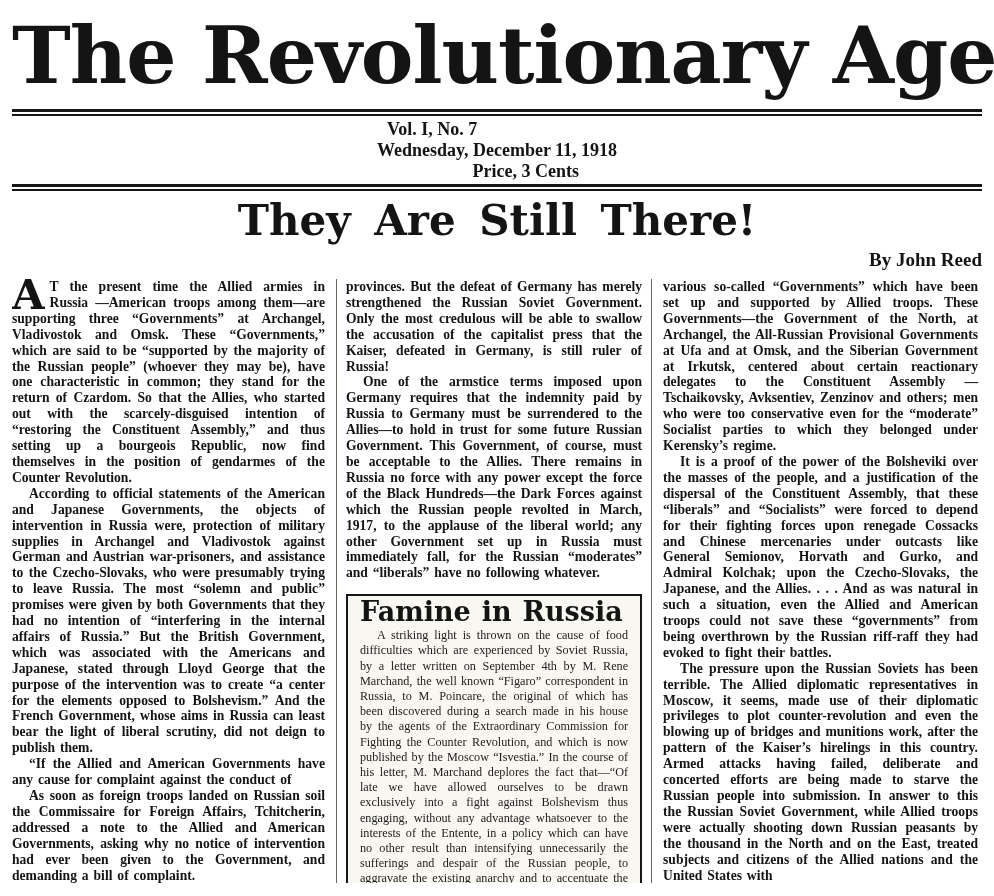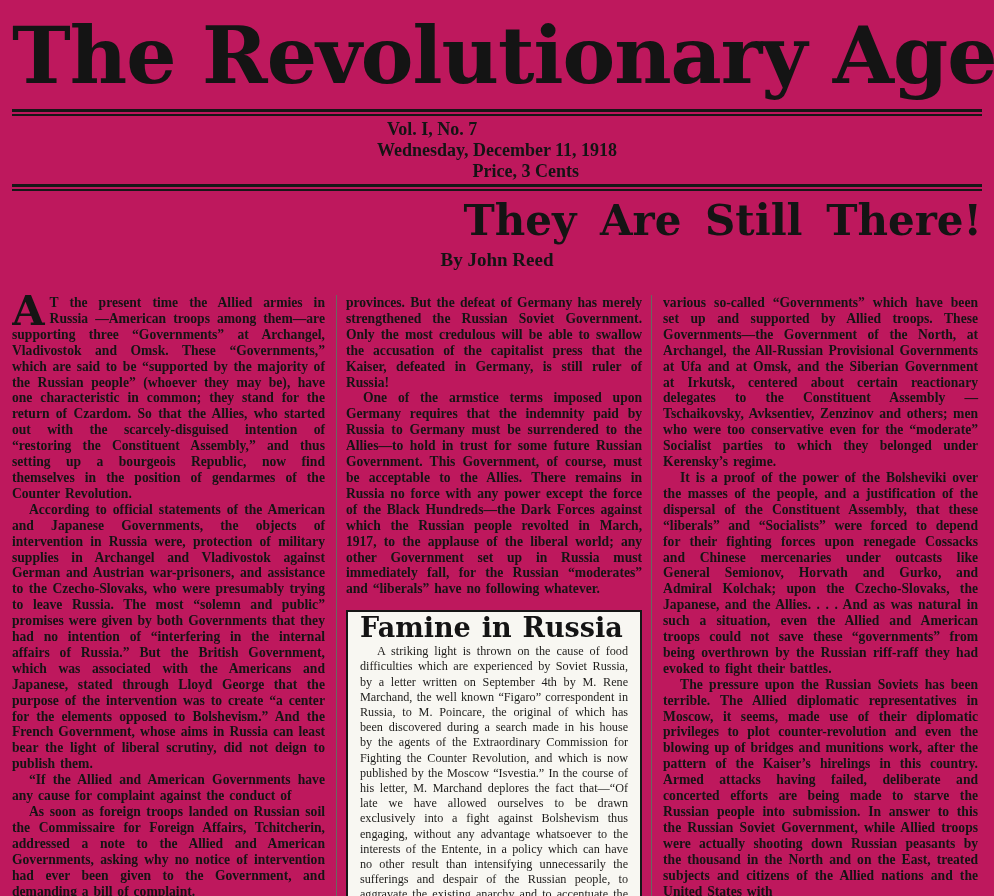--- a/index.html
+++ b/index.html
@@ -2,21 +2,21 @@
 <html><head>
 <meta charset="utf-8">
 <style>
   * { margin: 0; padding: 0; box-sizing: border-box; }
   html, body { background: #e9e7e0; }
   .page {
     position: relative;
     width: 994px;
     height: 896px;
     overflow: hidden;
-    background: #be185d;
+    background: #ffffff;
     color: #141414;
     font-family: "Liberation Serif", serif;
     padding: 0 12px;
   }
   
   .masthead { text-align: center; }
   .paper-title {
     font-family: "DejaVu Serif", serif;
     font-weight: bold;
     font-size: 79px;
@@ -48,35 +48,35 @@
     font-weight: bold;
     font-size: 18px;
     padding: 3px 18px 2px 18px;
     flex-direction: column;
   }
   .dateline .dl-center { flex: 1; text-align: center; }
   .dateline .dl-left  { width: 220px; text-align: left; }
   .dateline .dl-right { width: 220px; text-align: right; padding-right: 28px; }
   
   .headline {
-    text-align: right;
+    text-align: center;
     font-family: "DejaVu Serif", serif;
     font-weight: bold;
     font-size: 42px;
     word-spacing: 9px;
     letter-spacing: 0px;
     margin-top: 9px;
     line-height: 1.0;
   }
   .byline {
-    text-align: center;
+    text-align: right;
     font-weight: bold;
     font-size: 19px;
     margin-top: 7px;
-    margin-bottom: 24px;
+    margin-bottom: 8px;
   }
   
   .columns {
     display: flex;
     height: 604px;
     overflow: hidden;
   }
   .col {
     overflow: hidden;
     font-size: 13.6px;

